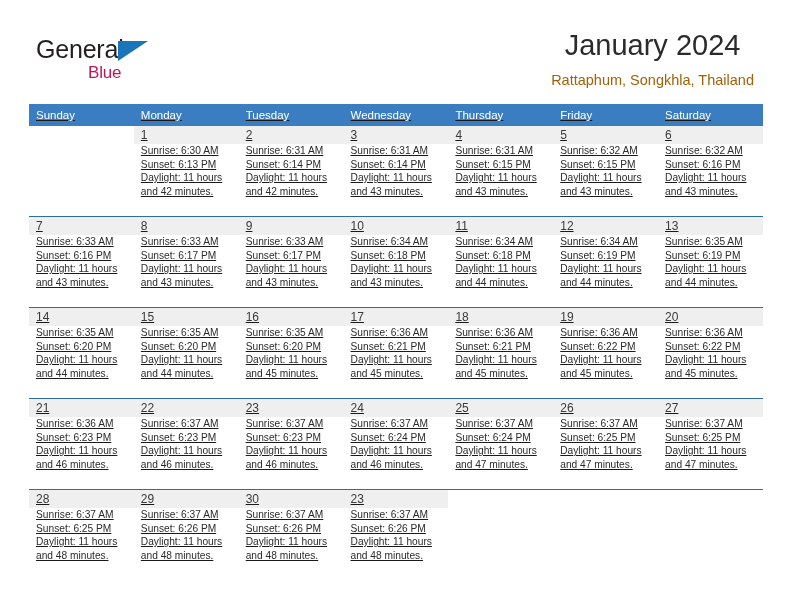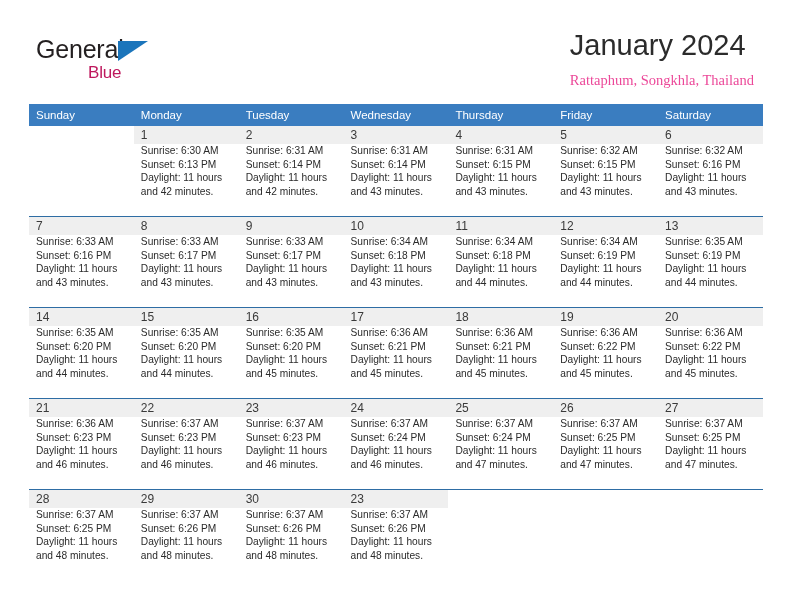--- a/index.html
+++ b/index.html
@@ -61,45 +61,45 @@
     width: 0;
     height: 0;
     border-left: 30px solid #1b75bb;
     border-bottom: 20px solid transparent;
   }
 
   .title-block {
     position: absolute;
     right: 38px;
     top: 28px;
-    text-align: left;
+    text-align: center;
   }
   .cal-title {
     font-size: 29px;
     line-height: 34px;
     color: #2b2b2b;
     font-weight: normal;
     margin: 0;
   }
   .cal-subtitle {
     font-size: 14.5px;
     line-height: 20px;
-    color: #ec4899;
+    color: #a16207;
     margin: 8px 0 0 0;
-    font-family: Liberation Serif, serif;
   }
 
   
   .calendar {
     position: absolute;
     left: 29px;
     top: 104px;
     width: 734px;
     border-collapse: collapse;
     table-layout: fixed;
+    text-decoration: underline;
   }
   .calendar th {
     background: #3a7dc0;
     color: #ffffff;
     font-size: 11.5px;
     font-weight: normal;
     text-align: left;
     padding: 5px 0 5px 7px;
     height: 11px;
     border: none;

